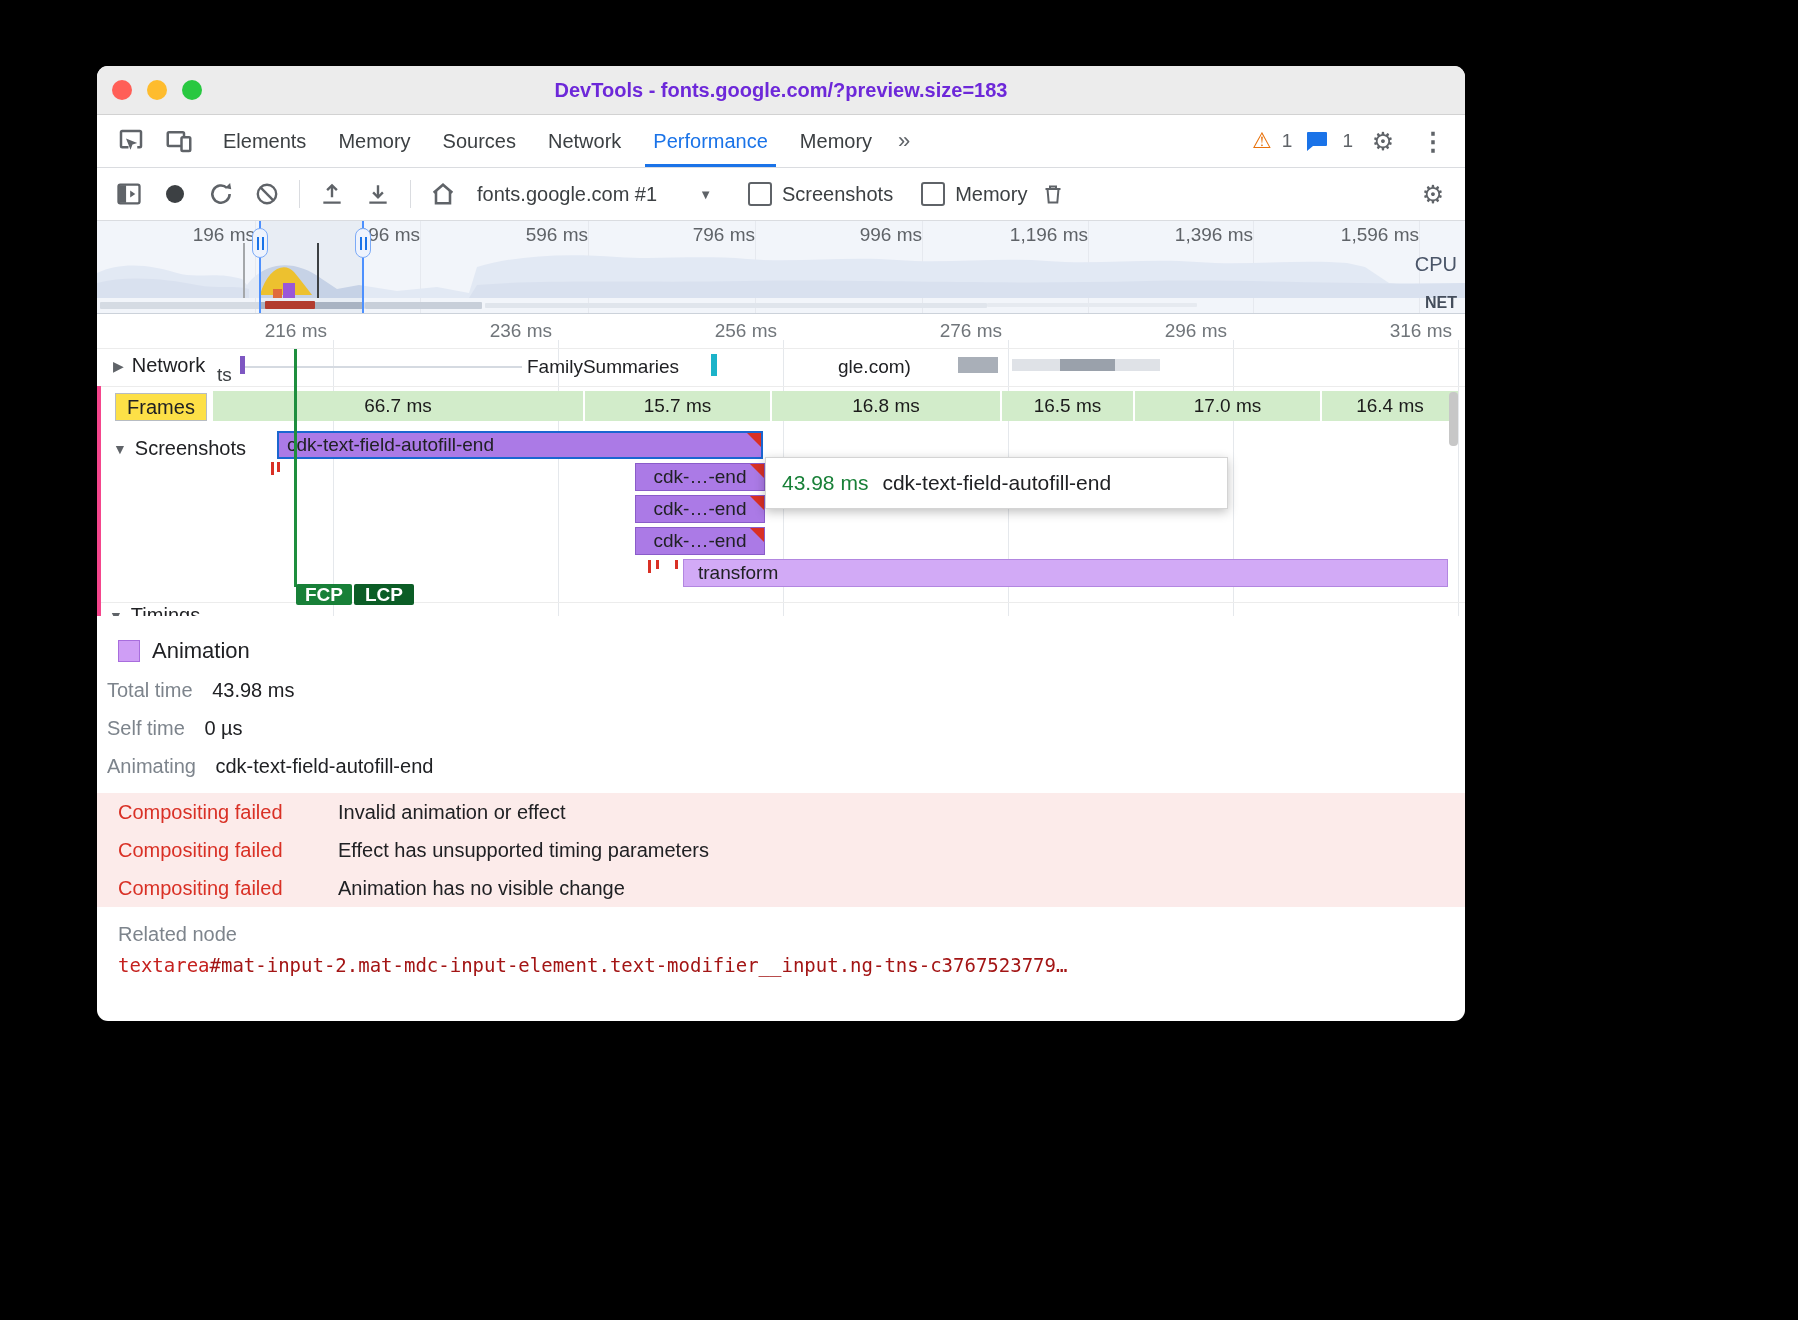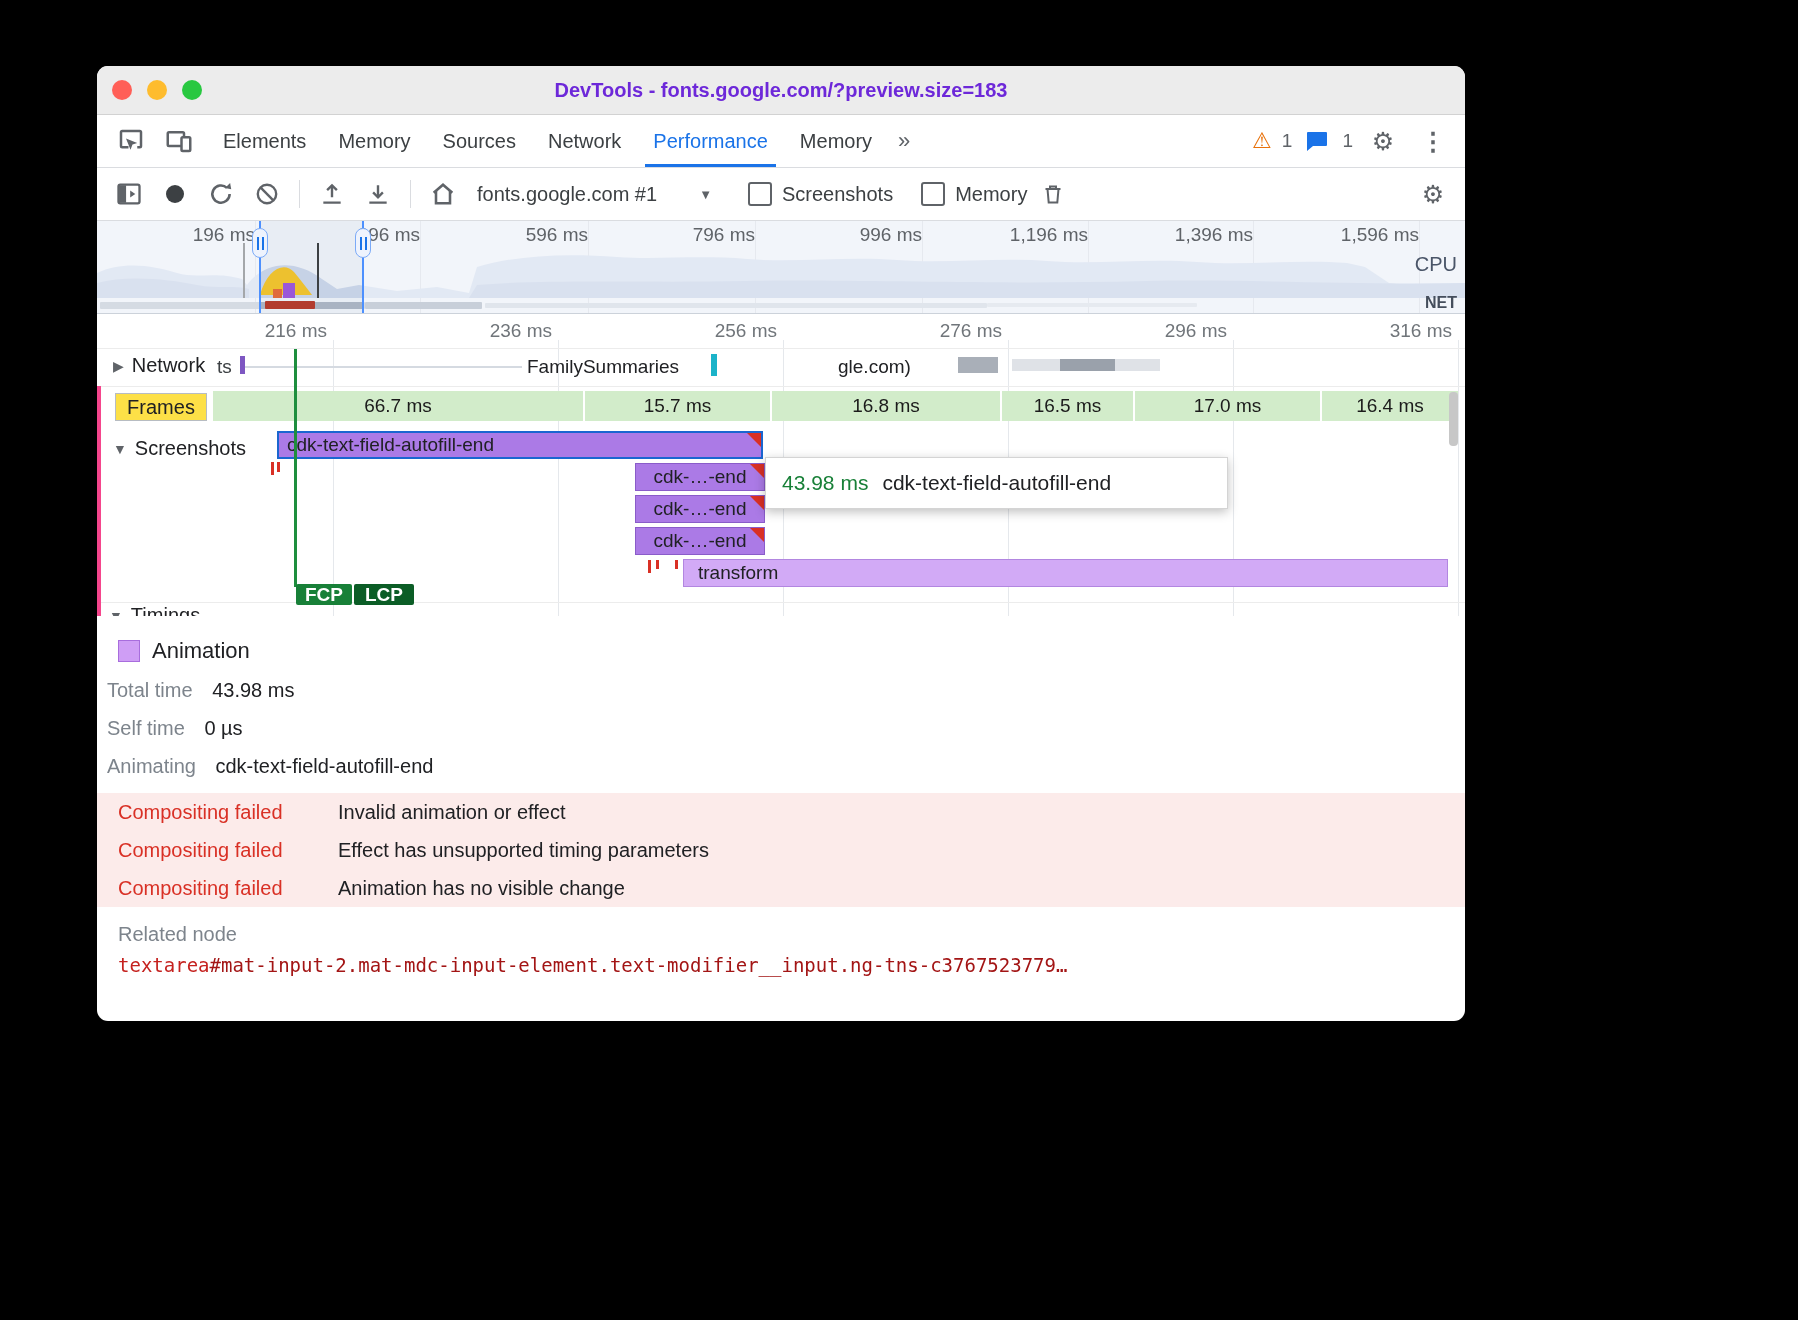--- a/index.html
+++ b/index.html
@@ -283,21 +283,21 @@
 
     <span class="ruler-label" style="left:126px">216 ms</span>
     <span class="ruler-label" style="left:351px">236 ms</span>
     <span class="ruler-label" style="left:576px">256 ms</span>
     <span class="ruler-label" style="left:801px">276 ms</span>
     <span class="ruler-label" style="left:1026px">296 ms</span>
     <span class="ruler-label" style="left:1251px">316 ms</span>
     <div class="hline" style="top:34px"></div>
     <div class="hline" style="top:72px"></div>
 
-    <span style="position:absolute;left:120px;top:42px;font-size:19px;color:#3c4043">ts</span>
+    <span style="position:absolute;left:120px;top:50px;font-size:19px;color:#3c4043">ts</span>
     <div class="track-label" style="left:12px;top:39px">
       <span class="tri">▶</span>
       <span>Network</span>
     </div>
     <div style="position:absolute;left:143px;top:52px;width:282px;height:2px;background:#d5dae1"></div>
     <div style="position:absolute;left:143px;top:42px;width:5px;height:18px;background:#7e57c2"></div>
     <span style="position:absolute;left:430px;top:42px;font-size:19px;color:#202124">FamilySummaries</span>
     <div style="position:absolute;left:614px;top:40px;width:6px;height:22px;background:#1bb3c9"></div>
     <span style="position:absolute;left:741px;top:42px;font-size:19px;color:#202124">gle.com)</span>
     <div style="position:absolute;left:861px;top:43px;width:40px;height:16px;background:#a9afb8"></div>

